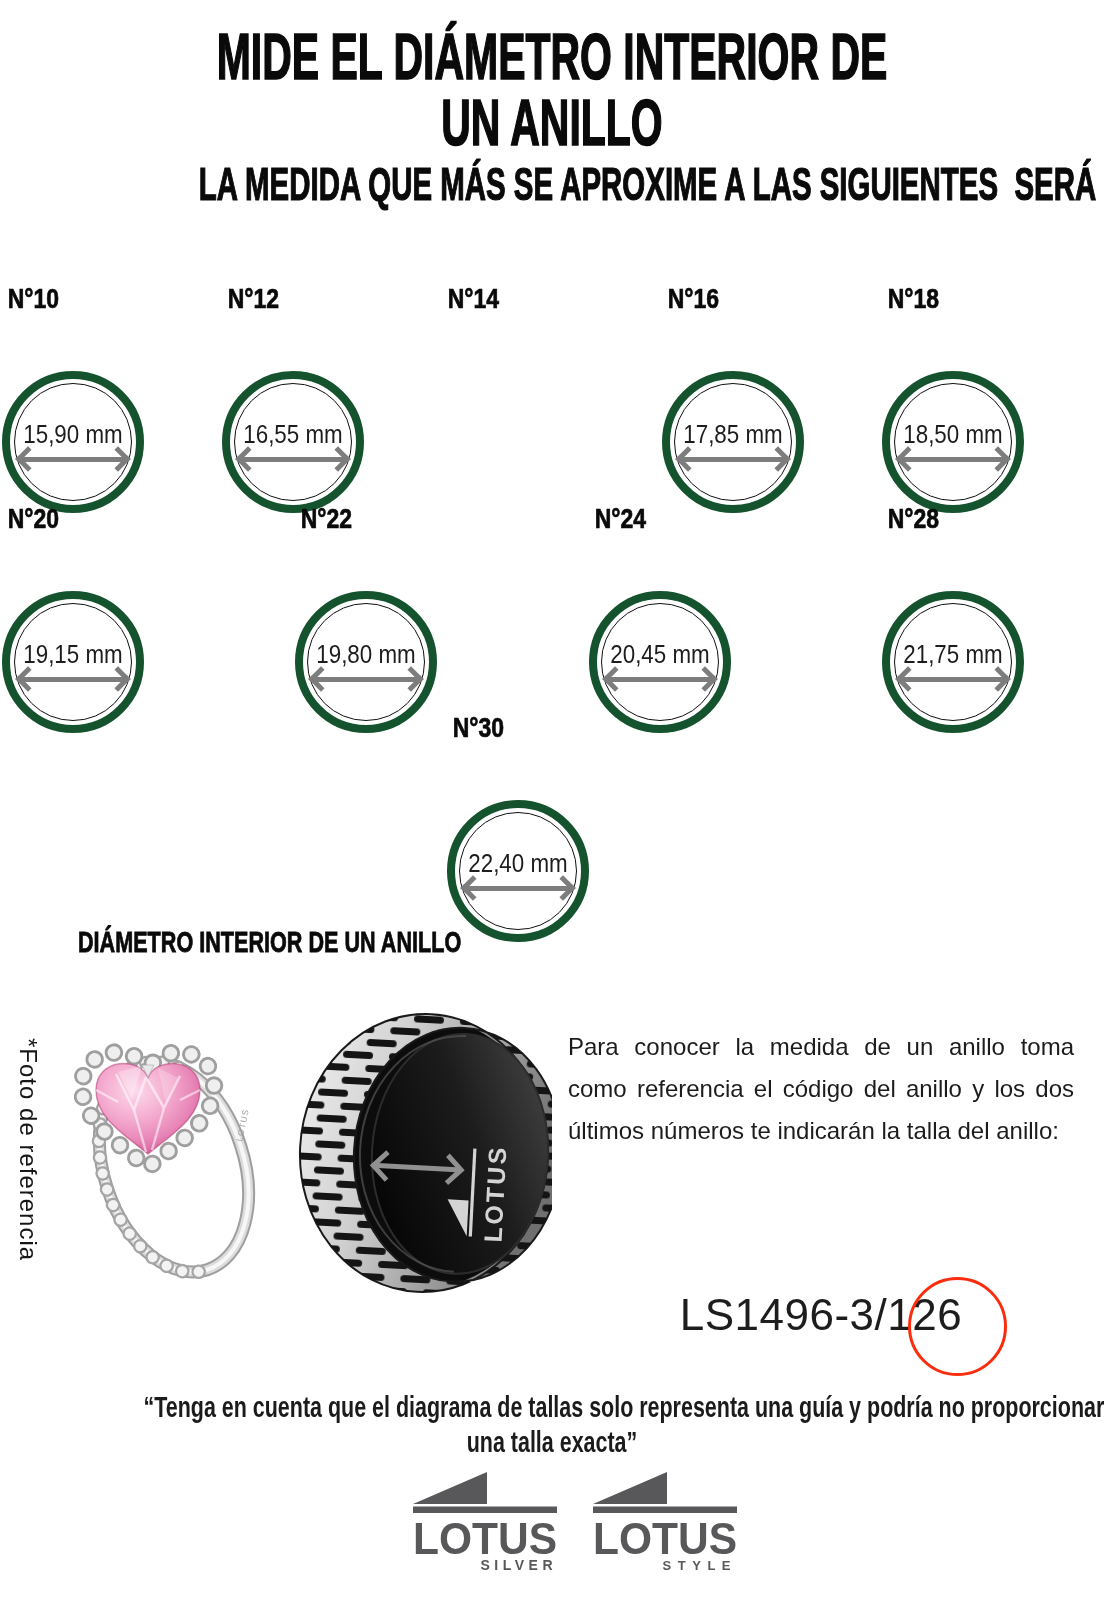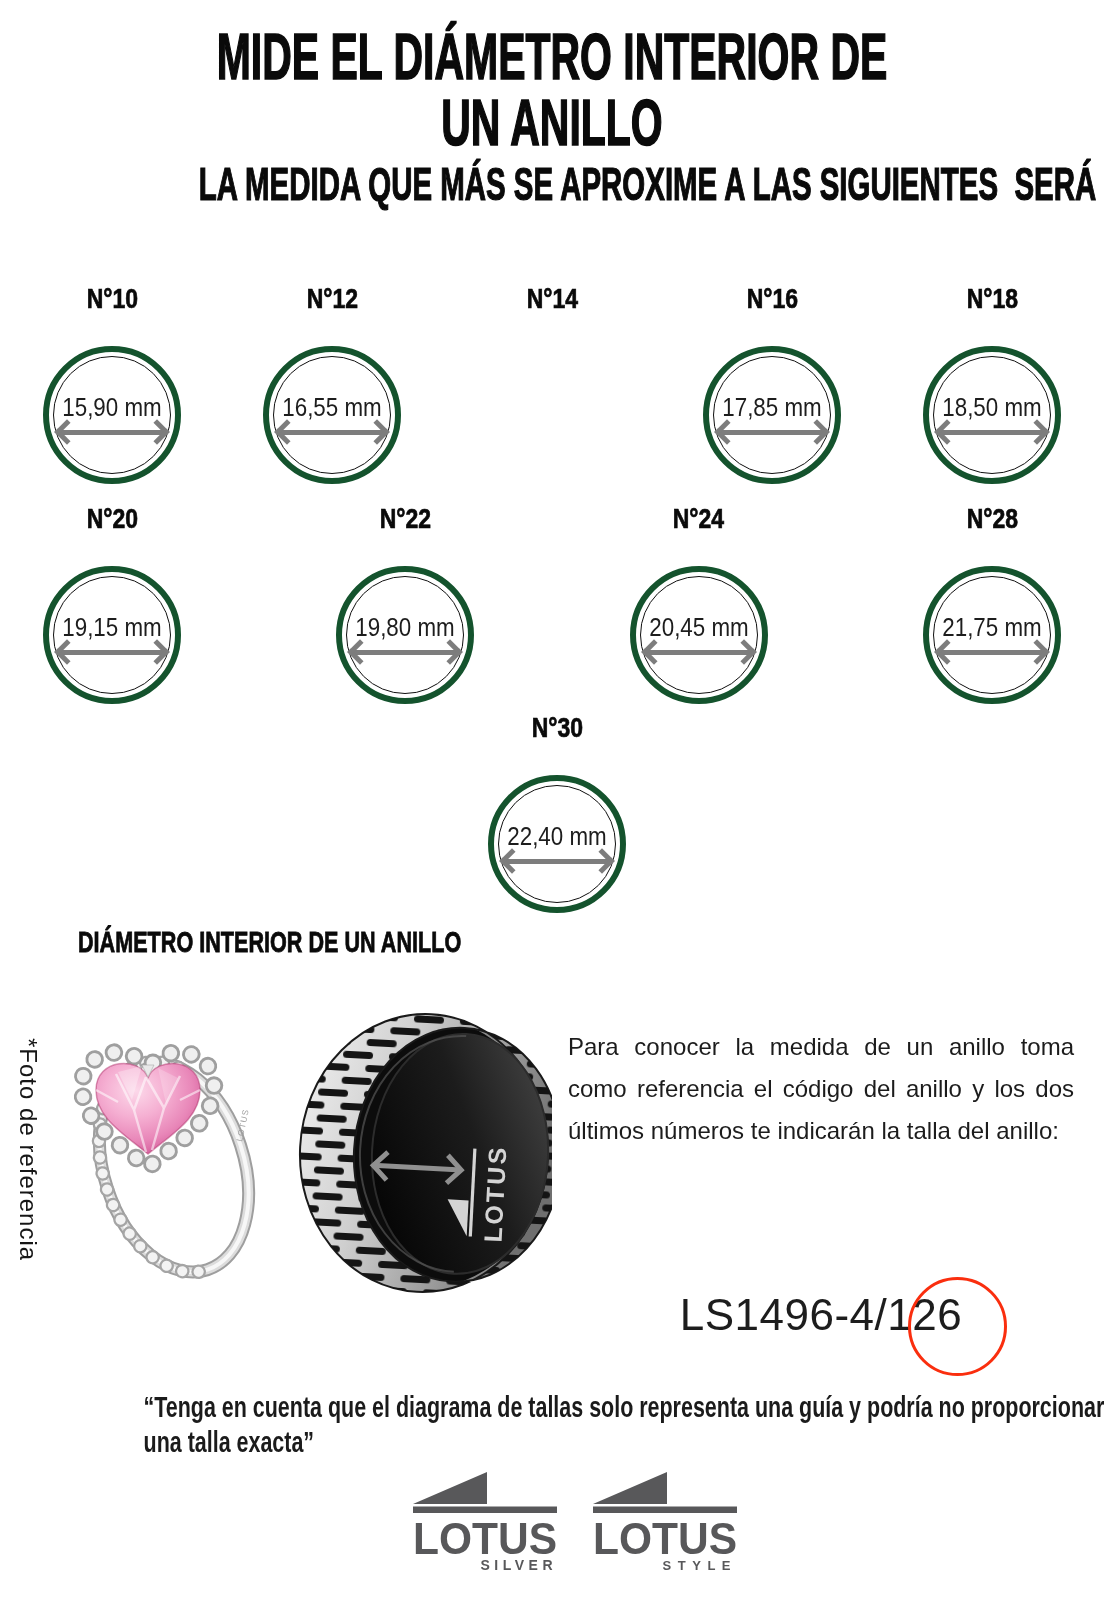--- a/index.html
+++ b/index.html
@@ -10,26 +10,26 @@
   .title{position:absolute;top:24px;left:0;width:100%;text-align:center;
          font-size:64px;line-height:66px;font-weight:700;color:#0a0a0a;
          transform:scaleX(.64);-webkit-text-stroke:1.6px #0a0a0a;letter-spacing:0;}
   .subtitle{position:absolute;top:156px;left:0;width:100%;text-align:center;
          font-size:46px;line-height:56px;font-weight:700;color:#0a0a0a;white-space:pre;
          transform:scaleX(.64);-webkit-text-stroke:1.2px #0a0a0a;}
 
   
   .size-row{position:absolute;left:2px;width:1100px;display:flex;justify-content:space-between;}
   .row1{top:282px;} .row2{top:502px;}
-  .cell{width:220px;display:flex;flex-direction:column;align-items:center;}
+  .cell{width:220px;display:flex;flex-direction:column;align-items:flex-start;gap:25px;}
   .cell-single{position:absolute;top:711px;left:447px;}
   .size-label{font-size:28px;line-height:34px;font-weight:700;text-align:center;color:#0a0a0a;
               transform:scaleX(.82);-webkit-text-stroke:.7px #0a0a0a;}
   .circle{position:relative;width:126px;height:126px;margin-top:30px;
-          border:6px solid #14532d;border-radius:50%;background:#fff;}
+          border:8px solid #14532d;border-radius:50%;background:#fff;}
   .circle::before{content:"";position:absolute;inset:4px;border:1.6px solid #101010;border-radius:50%;}
   .measure{position:absolute;top:40px;left:0;right:0;text-align:center;
            font-size:26px;color:#1d1d1d;transform:scaleX(.86);white-space:nowrap;}
   .dia-arrow{position:absolute;left:11px;right:11px;top:78px;height:5px;background:#7d7d7d;}
   .dia-arrow::before{content:"";position:absolute;left:-2px;top:-7.5px;width:13px;height:13px;
            border-left:5px solid #7d7d7d;border-bottom:5px solid #7d7d7d;transform:rotate(45deg);}
   .dia-arrow::after{content:"";position:absolute;right:-2px;top:-7.5px;width:13px;height:13px;
            border-right:5px solid #7d7d7d;border-top:5px solid #7d7d7d;transform:rotate(45deg);}
 
   
@@ -40,21 +40,21 @@
            font-size:24px;letter-spacing:1px;color:#161616;}
   .ring-photo{position:absolute;}
   .para{position:absolute;left:568px;top:1026px;width:506px;font-size:24px;line-height:42px;
         text-align:justify;color:#1c1c1c;}
   .code-row{position:absolute;left:568px;top:1290px;width:506px;text-align:center;
         font-size:44px;color:#1d1d1d;letter-spacing:.5px;}
   .red-circle{position:absolute;left:908px;top:1277px;width:93px;height:93px;border-radius:50%;
         border:3.5px solid #fa2e0e;background:transparent;}
 
   
-  .disclaimer{position:absolute;top:1390px;left:0;width:100%;color:#1b1b1b;}
+  .disclaimer{position:absolute;top:1390px;left:0;width:100%;text-align:center;color:#1b1b1b;}
   .disc-line{font-size:29px;line-height:35px;font-weight:700;white-space:nowrap;transform:scaleX(.74);}
   .logos{position:absolute;top:1470px;left:0;width:100%;display:flex;justify-content:center;
          gap:28px;transform:translateX(23px);}
 </style>
 </head>
 <body>
 
 <div class="page">
 
   <div class="title">MIDE EL DIÁMETRO INTERIOR DE UN ANILLO</div>
@@ -205,21 +205,21 @@
       </g>
       <g stroke="#909090" stroke-width="5" fill="none">
         <line x1="84" y1="168" x2="172" y2="168"></line>
         <polyline points="98,154 84,168 98,182"></polyline>
         <polyline points="158,154 172,168 158,182"></polyline>
       </g>
     </g>
   </svg>
 
   <div class="para">Para conocer la medida de un anillo toma como referencia el código del anillo y los dos últimos números te indicarán la talla del anillo:</div>
-  <div class="code-row">LS1496-4/126</div>
+  <div class="code-row">LS1496-3/126</div>
   <div class="red-circle"></div>
 
   <div class="disclaimer">
     <div class="disc-line">“Tenga en cuenta que el diagrama de tallas solo representa una guía y podría no proporcionar</div>
     <div class="disc-line">una talla exacta”</div>
   </div>
 
   <div class="logos">
     <svg width="152" height="100" viewBox="0 0 152 100" fill="#58585A">
       <polygon points="4,34 78,2 78,34"></polygon>

